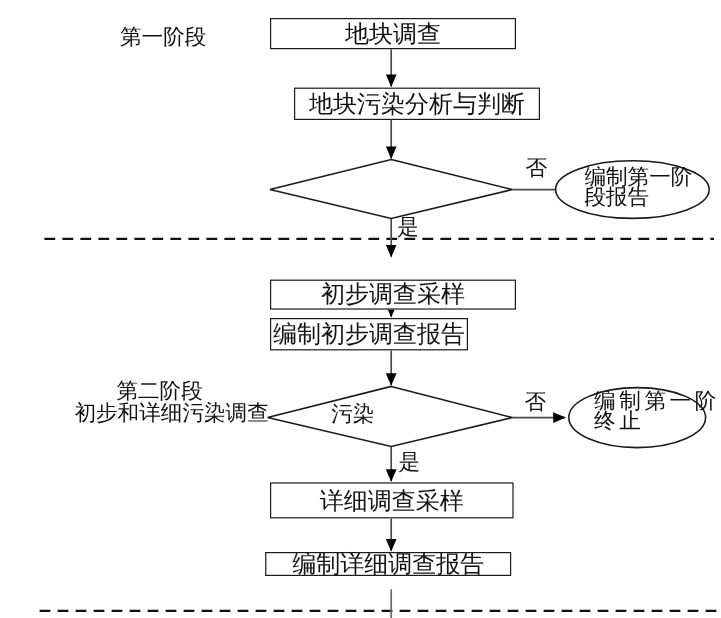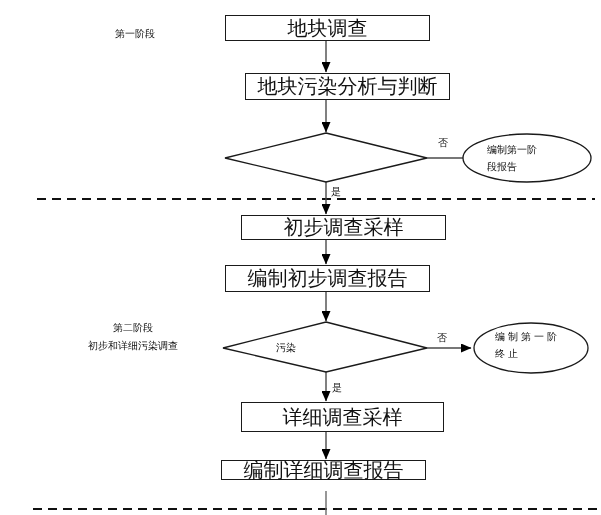--- a/index.html
+++ b/index.html
@@ -19,23 +19,24 @@
     background: #ffffff;
     display: flex;
     align-items: center;
     justify-content: center;
     font-size: 20px;
     box-sizing: border-box;
     white-space: nowrap;
   }
   .txt {
     position: absolute;
-    font-size: 10px;
+    font-size: 18px;
     line-height: 17px;
     white-space: nowrap;
+    font-family: Liberation Mono, monospace;
   }
   .stage-label { text-align: center; line-height: 19px; }
   .ellipse-text span { display: block; }
   .spaced { letter-spacing: 3px; }
 </style>
 </head>
 <body>
 
 <div class="canvas">
 
@@ -75,27 +76,27 @@
     <div>第二阶段</div>
     <div>初步和详细污染调查</div>
   </div>
 
   <div class="node" style="left:225px; top:15px;  width:205px; height:26px;">
     <span>地块调查</span>
   </div>
   <div class="node" style="left:225px; top:73px;  width:205px; height:27px;margin-left:20px;">
     <span>地块污染分析与判断</span>
   </div>
-  <div class="node" style="left:225px; top:215px; width:205px; height:25px;margin-left:16px;">
+  <div class="node" style="left:225px; top:233px; width:205px; height:25px;">
     <span>初步调查采样</span>
   </div>
-  <div class="node" style="left:225px; top:265px; width:205px; height:27px;">
+  <div class="node" style="left:225px; top:265px; width:165px; height:27px;">
     <span>编制初步调查报告</span>
   </div>
-  <div class="node" style="left:225px; top:402px; width:203px; height:30px;margin-left:16px;">
+  <div class="node" style="left:225px; top:402px; width:203px; height:30px;">
     <span>详细调查采样</span>
   </div>
   <div class="node" style="left:221px; top:460px; width:205px; height:20px;">
     <span>编制详细调查报告</span>
   </div>
 
   <div class="txt" style="left:276px; top:339px; width:100px; text-align:left;">污染</div>
 
   <div class="txt ellipse-text" style="left:487px; top:141px;">
     <span>编制第一阶</span>

